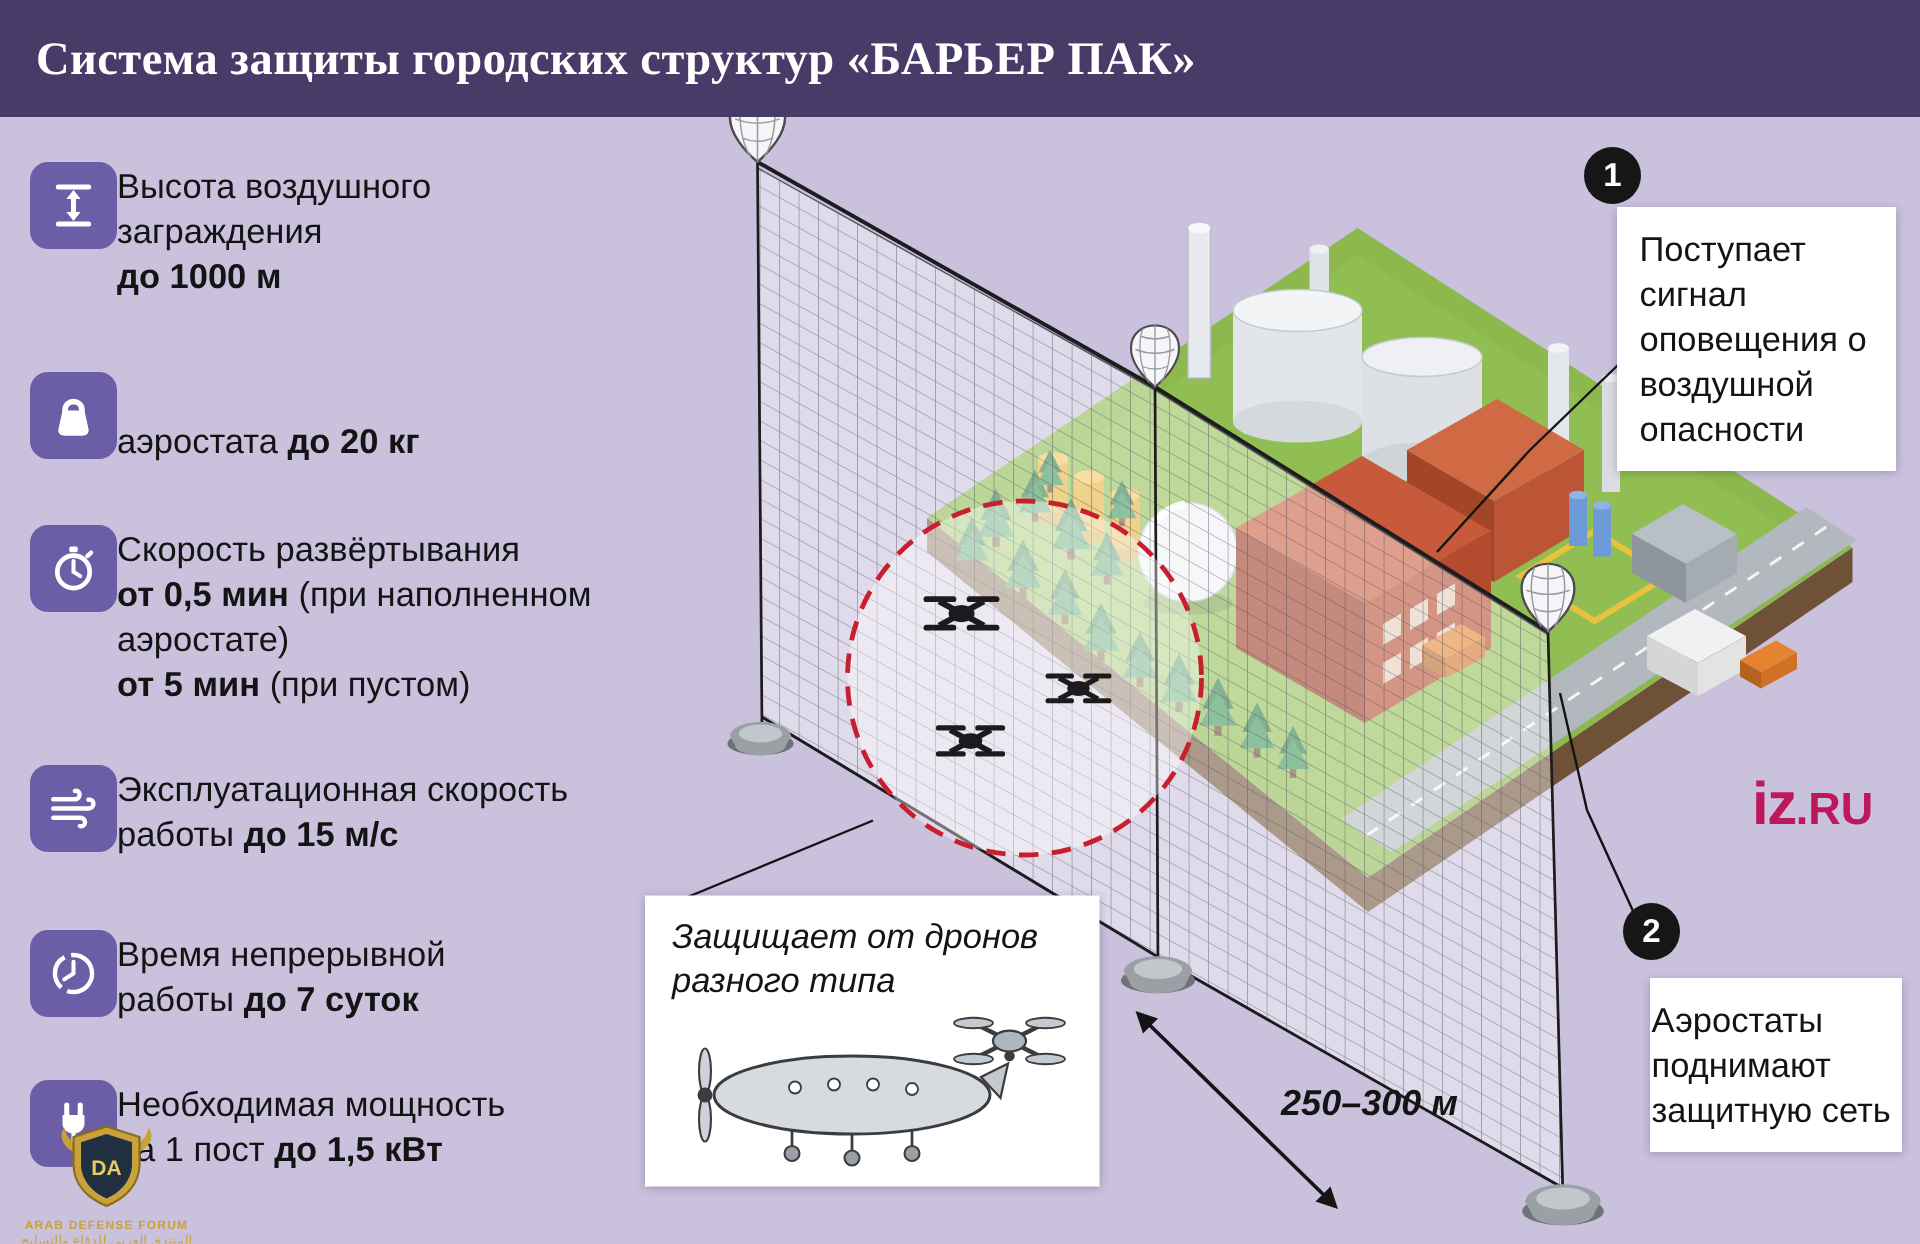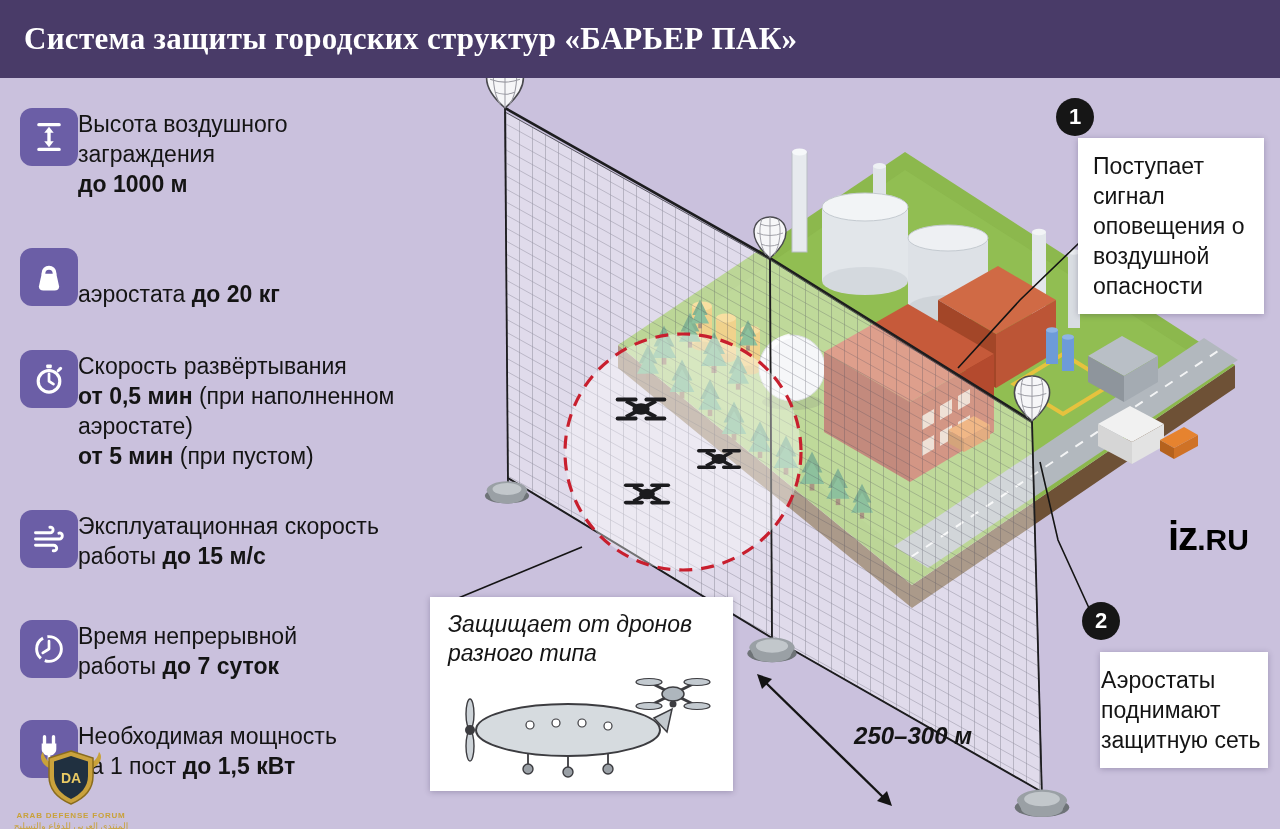--- a/index.html
+++ b/index.html
@@ -37,21 +37,21 @@
   #callout1{left:1078px;top:138px;width:186px;padding:13px 15px;font-size:23px;line-height:30px;}
   #callout1-num{left:1056px;top:98px;}
   #callout2{left:1100px;top:652px;width:168px;padding:13px 1px;font-size:23px;line-height:30px;}
   #callout2-num{left:1082px;top:602px;}
   #protect-box{left:430px;top:597px;width:303px;height:194px;padding:13px 18px;font-style:italic;}
   #protect-title{font-size:23px;line-height:29px;font-weight:400;}
   #distance{
     position:absolute;left:828px;top:722px;width:170px;text-align:center;
     font-size:24px;font-weight:700;z-index:2;white-space:nowrap;font-style:italic;
   }
-  #logo{position:absolute;left:1168px;top:514px;z-index:2;color:#000000;white-space:nowrap;}
+  #logo{position:absolute;left:1168px;top:514px;z-index:2;color:#be185d;white-space:nowrap;}
   #logo .p1{font-size:40px;font-weight:800;letter-spacing:-1px;}
   #logo .p2{font-size:30px;font-weight:800;}
   #watermark{position:absolute;left:12px;top:748px;width:118px;text-align:center;z-index:5;}
   #watermark .wm1{font-size:8px;font-weight:700;color:#c9a23a;letter-spacing:.8px;margin-top:1px;}
   #watermark .wm2{font-size:9px;color:#c9a23a;margin-top:1px;}
 </style>
 </head>
 <body>
 
 <svg class="scene" width="1280" height="829" viewBox="0 0 1280 829">

